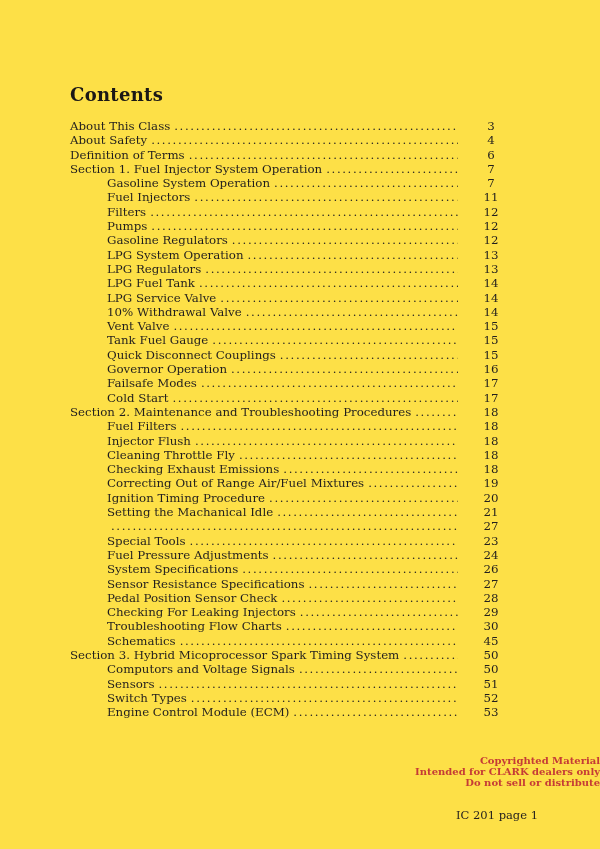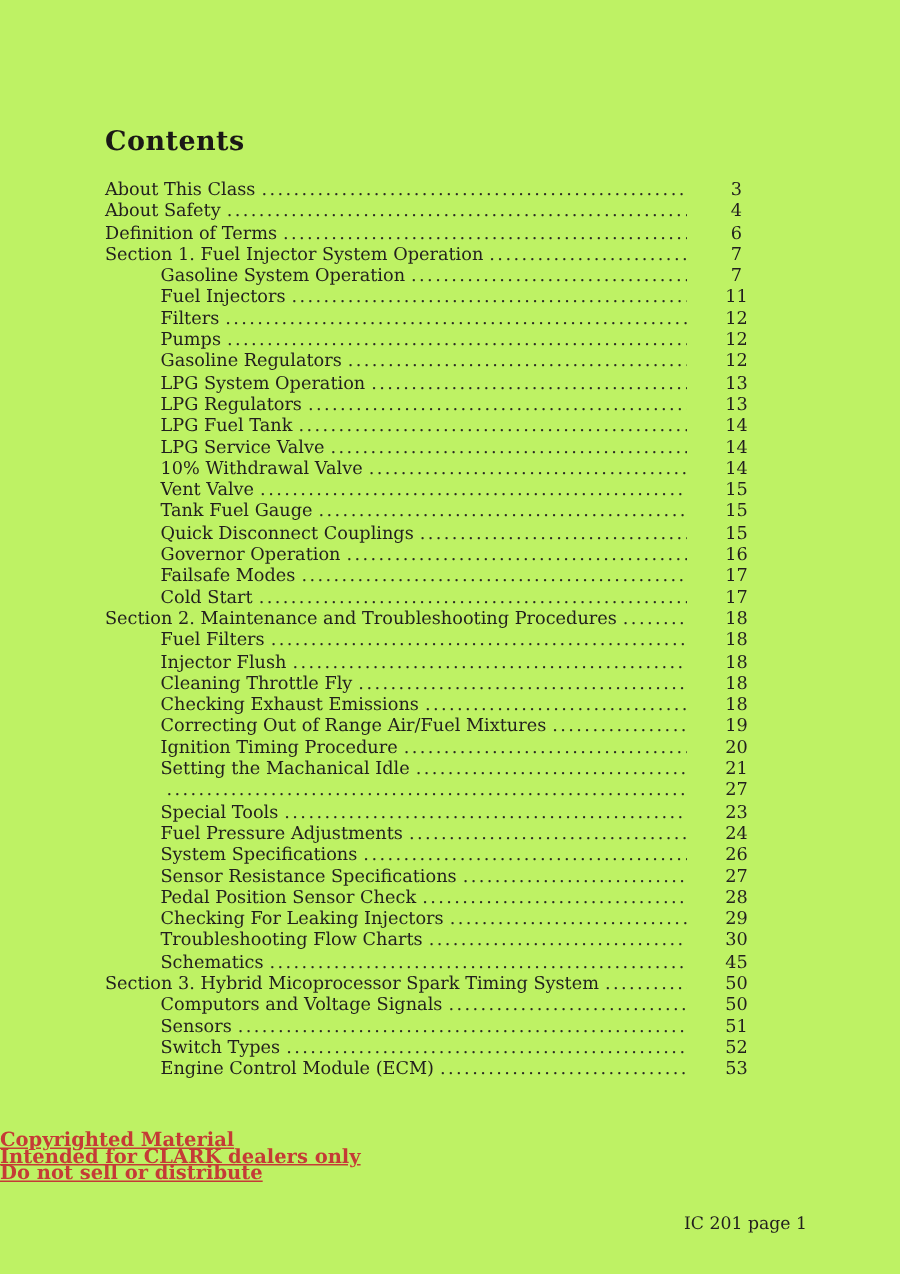--- a/index.html
+++ b/index.html
@@ -55,38 +55,37 @@
   .toc-page {
     flex: 0 0 auto;
     width: 34px;
     text-align: center;
   }
   .footer-copyright {
     position: absolute;
     left: 0;
     right: 0;
     top: 755px;
-    text-align: left;
-    font-size: 13px;
+    text-align: right;
+    font-size: 10px;
     line-height: 11px;
     font-weight: bold;
-    text-decoration: underline;
   }
   .footer-pageref {
     position: absolute;
     right: 62px;
     top: 808px;
     font-size: 11.5px;
     color: #221f1e;
   }
 </style>
 </head>
 <body>
 
-<div class="page" style="background: #bef264;">
+<div class="page" style="background: #fde047;">
 
   <div class="doc-title">Contents</div>
 
   <div class="toc-list">
       <div class="toc-row level-0">
       <span class="toc-label">About This Class</span>
       <span class="toc-leader"></span>
       <span class="toc-page">3</span>
     </div>
       <div class="toc-row level-0">

